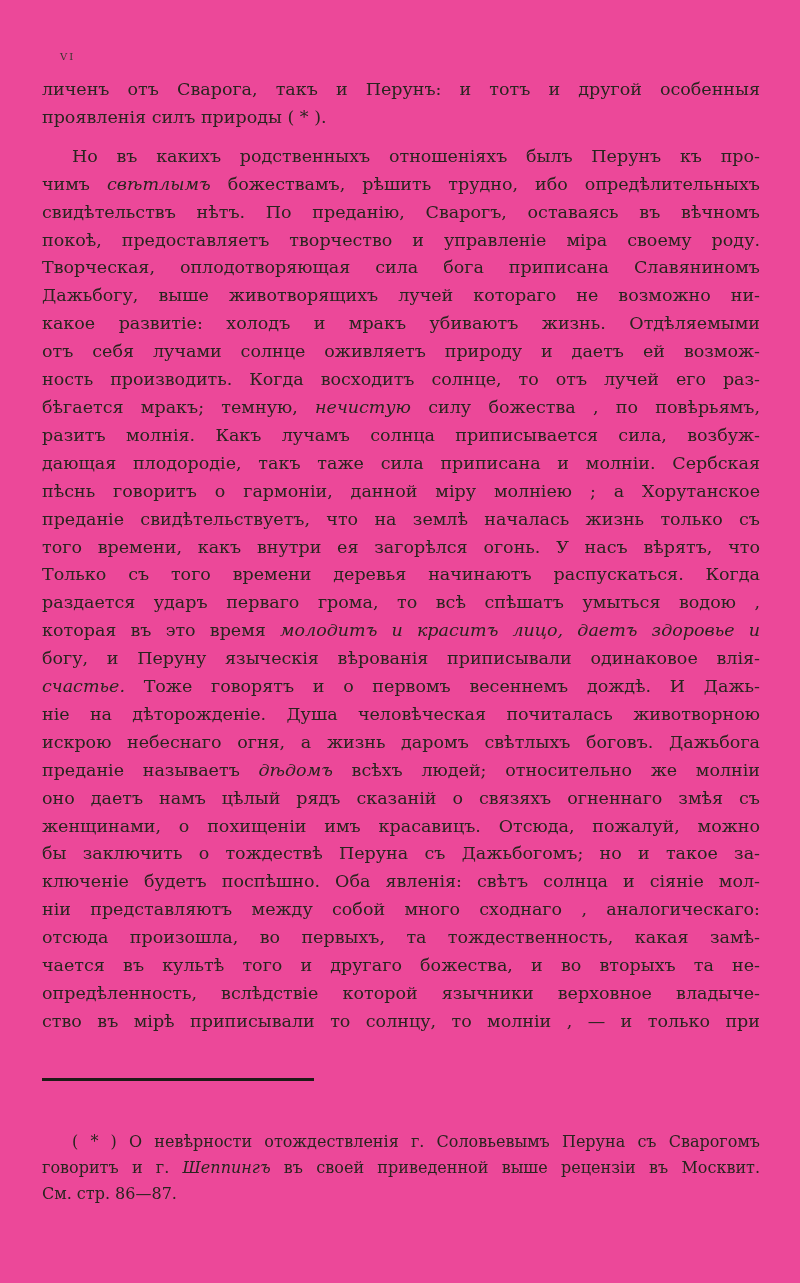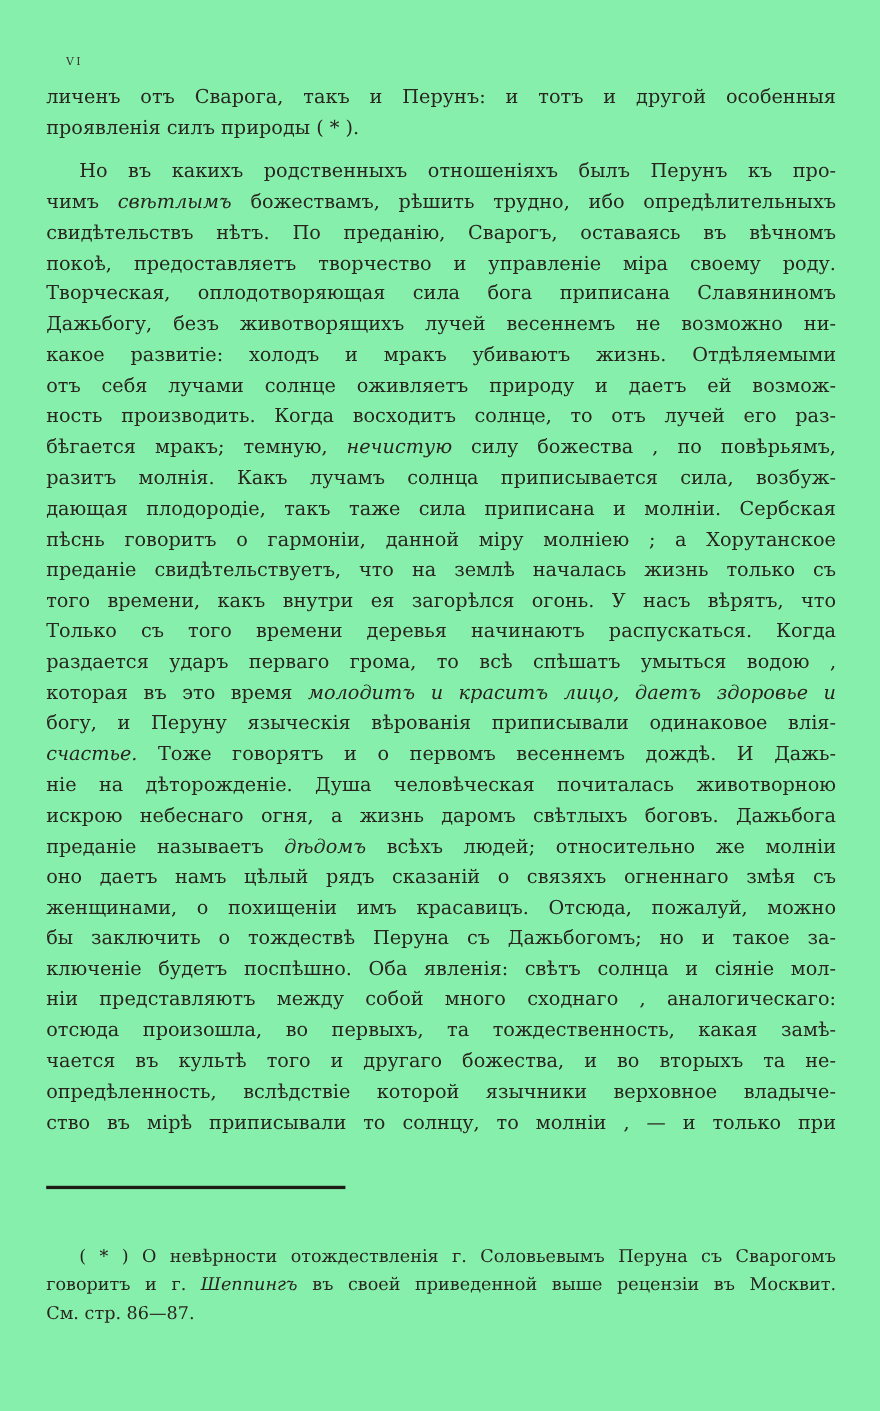--- a/index.html
+++ b/index.html
@@ -51,34 +51,34 @@
   }
   .footnote {
     margin-top: 48px;
     font-size: 16px;
     line-height: 26px;
   }
 </style>
 </head>
 <body>
 
-<div class="page" style="background: #86efac; color: rgb(41, 37, 31);">
+<div class="page" style="background: #ec4899; color: rgb(41, 37, 31);">
   <div class="page-number">vi</div>
   <div class="body-text">
       <div class="paragraph">
         <div class="tline"><span>личенъ отъ Сварога, такъ и Перунъ: и тотъ и другой особенныя</span></div>
         <div class="tline last"><span>проявленія силъ природы ( * ).</span></div>
       </div>
       <div class="paragraph">
         <div class="tline indent"><span>Но въ какихъ родственныхъ отношеніяхъ былъ Перунъ къ про-</span></div>
         <div class="tline"><span>чимъ </span><span class="it">свѣтлымъ</span><span> божествамъ, рѣшить трудно, ибо опредѣлительныхъ</span></div>
         <div class="tline"><span>свидѣтельствъ нѣтъ. По преданію, Сварогъ, оставаясь въ вѣчномъ</span></div>
         <div class="tline"><span>покоѣ, предоставляетъ творчество и управленіе міра своему роду.</span></div>
         <div class="tline"><span>Творческая, оплодотворяющая сила бога приписана Славяниномъ</span></div>
-        <div class="tline"><span>Дажьбогу, безъ животворящихъ лучей весеннемъ не возможно ни-</span></div>
+        <div class="tline"><span>Дажьбогу, выше животворящихъ лучей котораго не возможно ни-</span></div>
         <div class="tline"><span>какое развитіе: холодъ и мракъ убиваютъ жизнь. Отдѣляемыми</span></div>
         <div class="tline"><span>отъ себя лучами солнце оживляетъ природу и даетъ ей возмож-</span></div>
         <div class="tline"><span>ность производить. Когда восходитъ солнце, то отъ лучей его раз-</span></div>
         <div class="tline"><span>бѣгается мракъ; темную, </span><span class="it">нечистую</span><span> силу божества , по повѣрьямъ,</span></div>
         <div class="tline"><span>разитъ молнія. Какъ лучамъ солнца приписывается сила, возбуж-</span></div>
         <div class="tline"><span>дающая плодородіе, такъ таже сила приписана и молніи. Сербская</span></div>
         <div class="tline"><span>пѣснь говоритъ о гармоніи, данной міру молніею ; а Хорутанское</span></div>
         <div class="tline"><span>преданіе свидѣтельствуетъ, что на землѣ началась жизнь только съ</span></div>
         <div class="tline"><span>того времени, какъ внутри ея загорѣлся огонь. У насъ вѣрятъ, что</span></div>
         <div class="tline"><span>Только съ того времени деревья начинаютъ распускаться. Когда</span></div>

